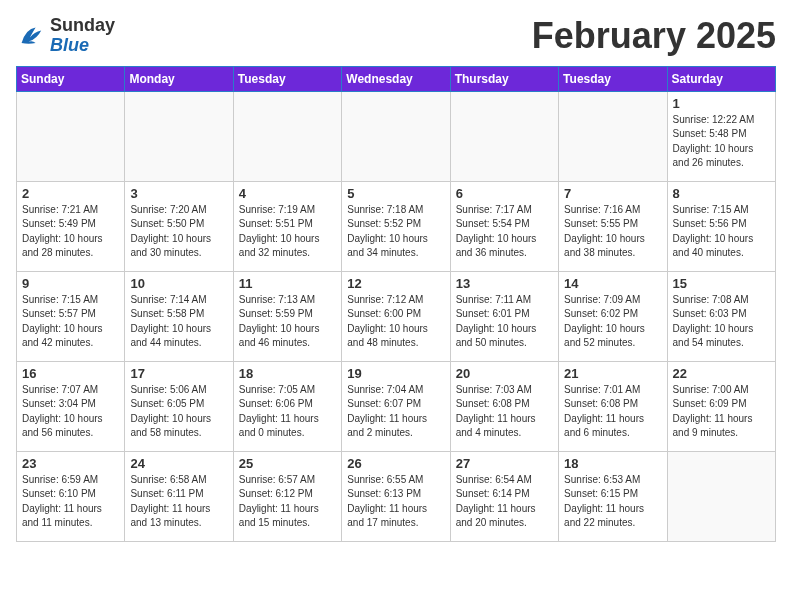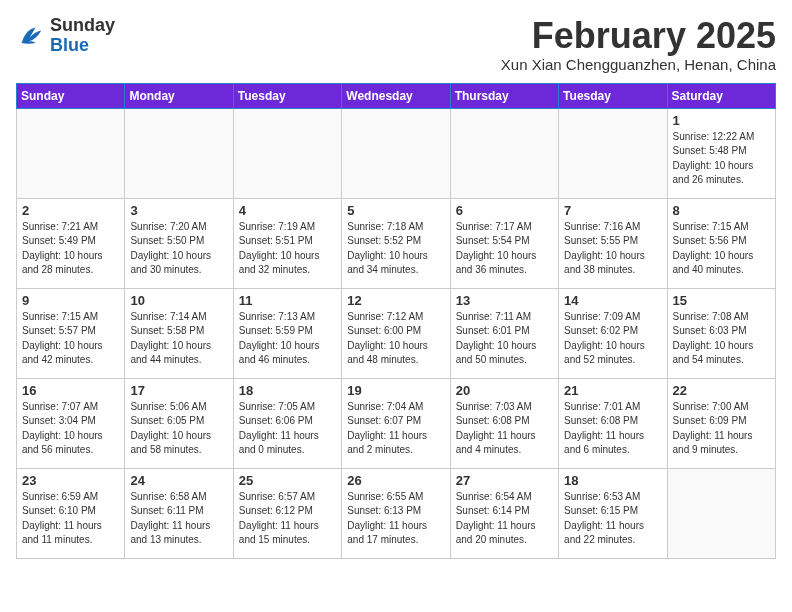--- a/index.html
+++ b/index.html
@@ -20,21 +20,21 @@
       display: flex;
       align-items: center;
       gap: 6px;
     }
     .logo-text {
       font-size: 18px;
       font-weight: bold;
       line-height: 1.1;
     }
     .logo-general { color: #333; }
-    .logo-blue { color: #1a6ab5; }
+    .logo-blue { color: #1a6ab5; font-style: italic; }
     .logo-bird {
       width: 28px;
       height: 28px;
     }
     .title-block {
       text-align: right;
       margin-left: 32px;
     }
     .month-title {
       font-size: 36px;
@@ -92,21 +92,20 @@
     <svg class="logo-bird" viewBox="0 0 40 40">
       <path d="M8,30 Q14,10 28,8 Q22,18 20,22 Q26,14 36,12 Q30,24 18,28 Q24,26 28,30 Q18,32 8,30Z" fill="#1a6ab5"></path>
     </svg>
     <div class="logo-text">
       <span class="logo-general">Sunday</span><br>
       <span class="logo-blue">Blue</span>
     </div>
   </div>
   <div class="title-block">
     <div class="month-title">February 2025</div>
-    <div class="subtitle">Xun Xian Chengguanzhen, Henan, China</div>
   </div>
 </div>
 
 <table class="calendar">
   <thead>
     <tr>
     <th>Sunday</th>
         <th>Monday</th>
         <th>Tuesday</th>
         <th>Wednesday</th>

